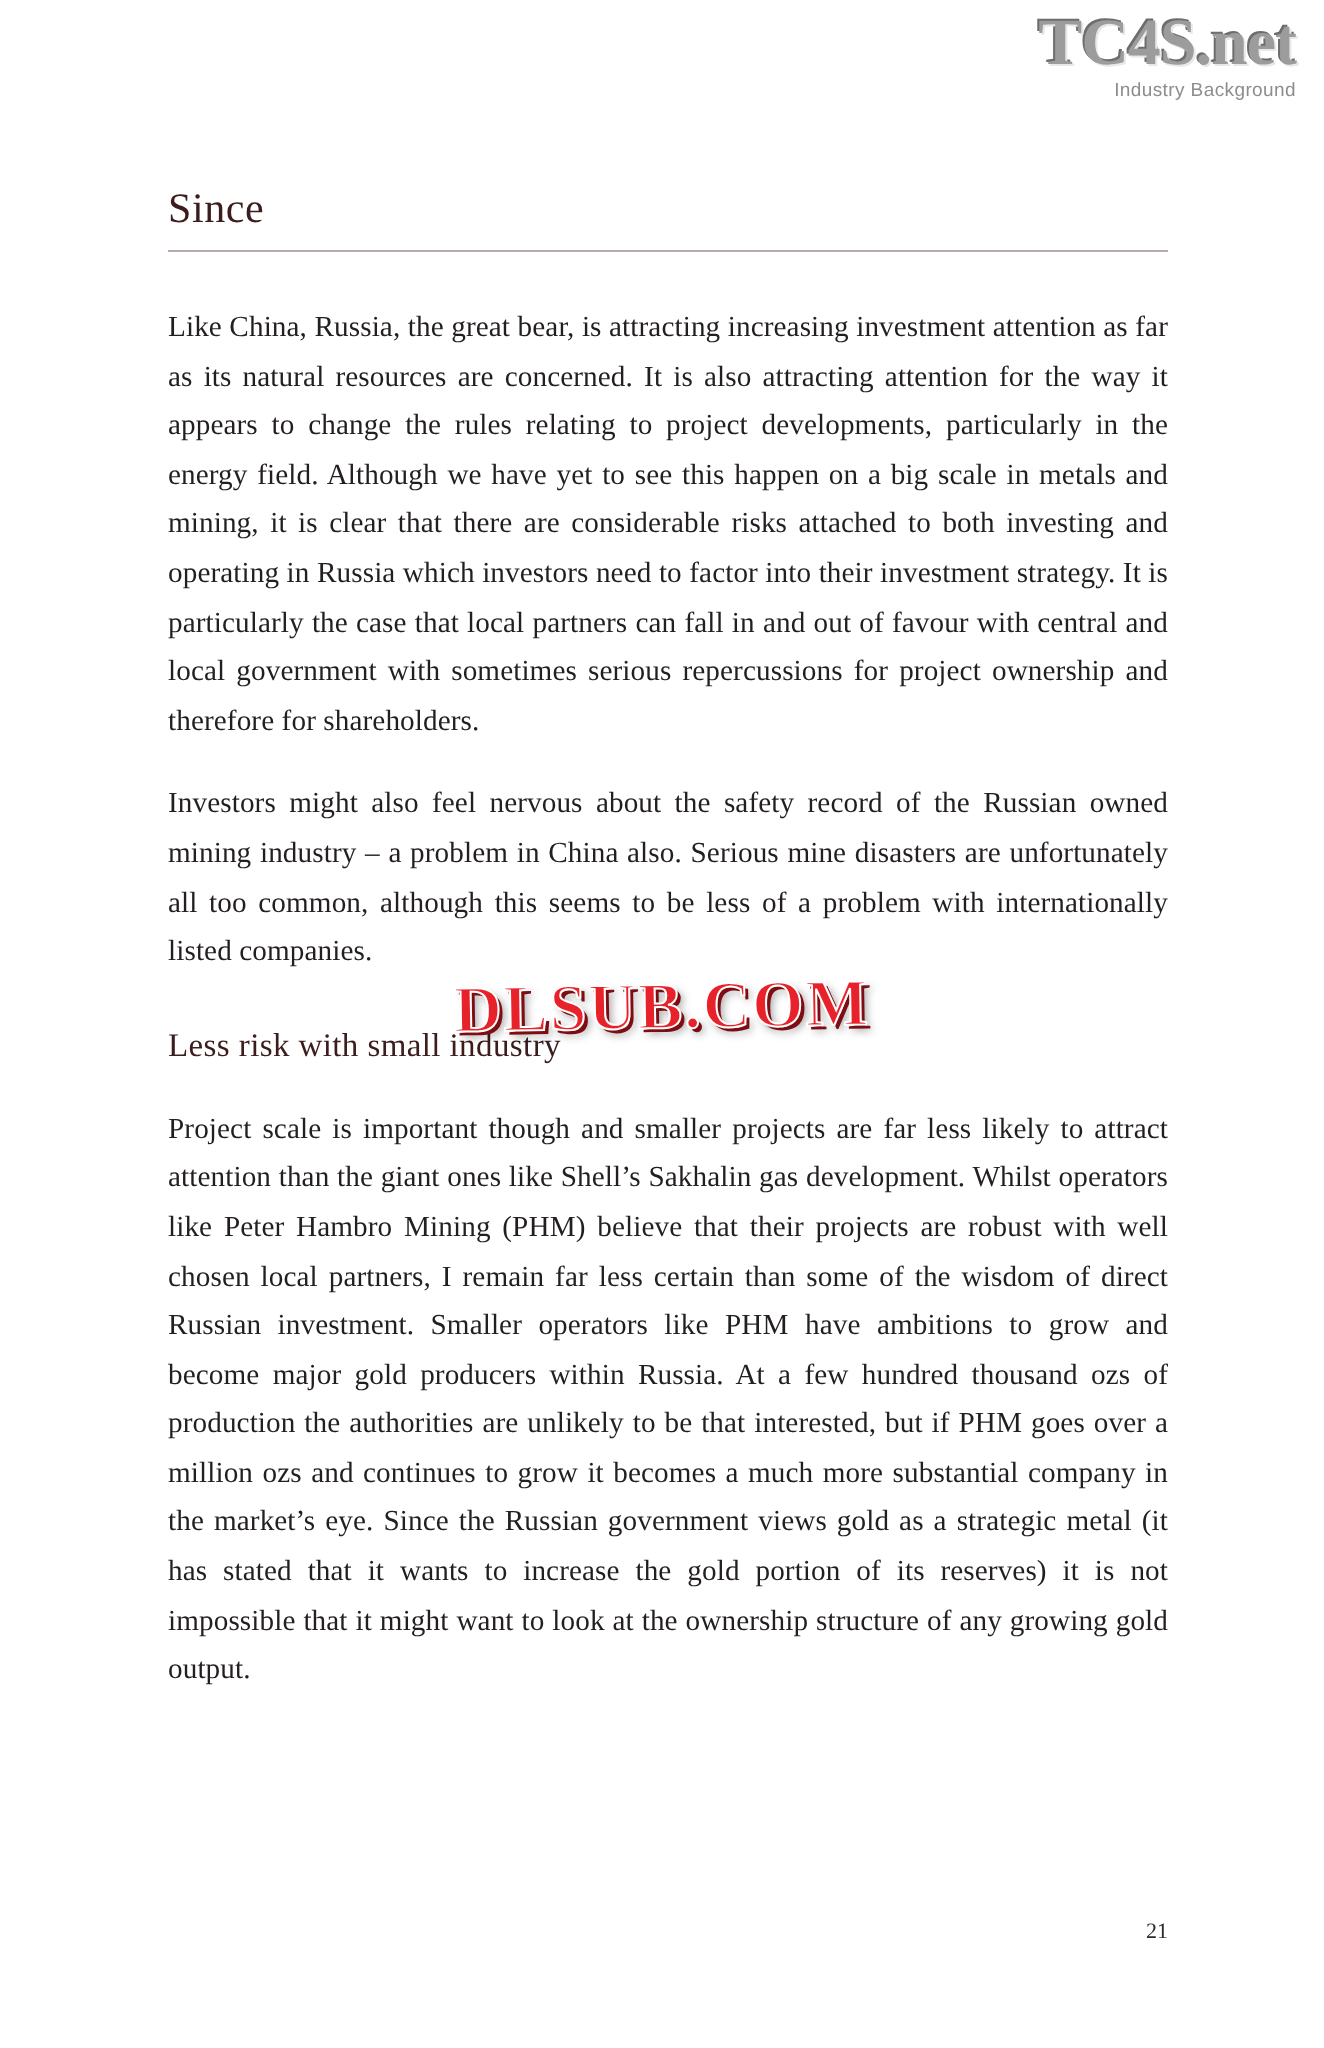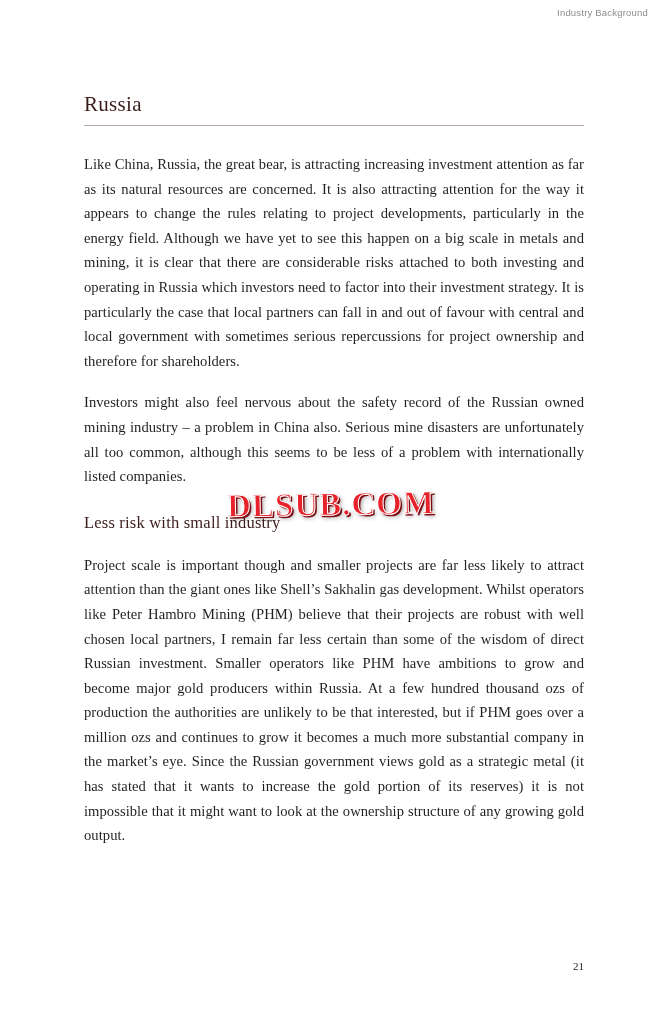--- a/index.html
+++ b/index.html
@@ -133,25 +133,26 @@
     color: #2b2b2b;
     font-family: "Liberation Serif", serif;
   }
 </style>
 </head>
 <body>
 
 <div class="page">
 
   <div class="brand-wrap">
+    <div class="brand-logo">TC4S.net</div>
     <div class="brand-sub">Industry Background</div>
   </div>
 
   <div class="doc">
-    <h1 class="section-title">Russia</h1>
+    <h1 class="section-title">Since</h1>
     <hr class="rule">
 
     <p class="para">Like China, Russia, the great bear, is attracting increasing investment attention as far as its natural resources are concerned. It is also attracting attention for the way it appears to change the rules relating to project developments, particularly in the energy field. Although we have yet to see this happen on a big scale in metals and mining, it is clear that there are considerable risks attached to both investing and operating in Russia which investors need to factor into their investment strategy. It is particularly the case that local partners can fall in and out of favour with central and local government with sometimes serious repercussions for project ownership and therefore for shareholders.</p>
     <p class="para">Investors might also feel nervous about the safety record of the Russian owned mining industry – a problem in China also. Serious mine disasters are unfortunately all too common, although this seems to be less of a problem with internationally listed companies.</p>
 
     <h2 class="sub-title">Less risk with small industry</h2>
 
     <p class="para">Project scale is important though and smaller projects are far less likely to attract attention than the giant ones like Shell’s Sakhalin gas development. Whilst operators like Peter Hambro Mining (PHM) believe that their projects are robust with well chosen local partners, I remain far less certain than some of the wisdom of direct Russian investment. Smaller operators like PHM have ambitions to grow and become major gold producers within Russia. At a few hundred thousand ozs of production the authorities are unlikely to be that interested, but if PHM goes over a million ozs and continues to grow it becomes a much more substantial company in the market’s eye. Since the Russian government views gold as a strategic metal (it has stated that it wants to increase the gold portion of its reserves) it is not impossible that it might want to look at the ownership structure of any growing gold output.</p>
   </div>
 

